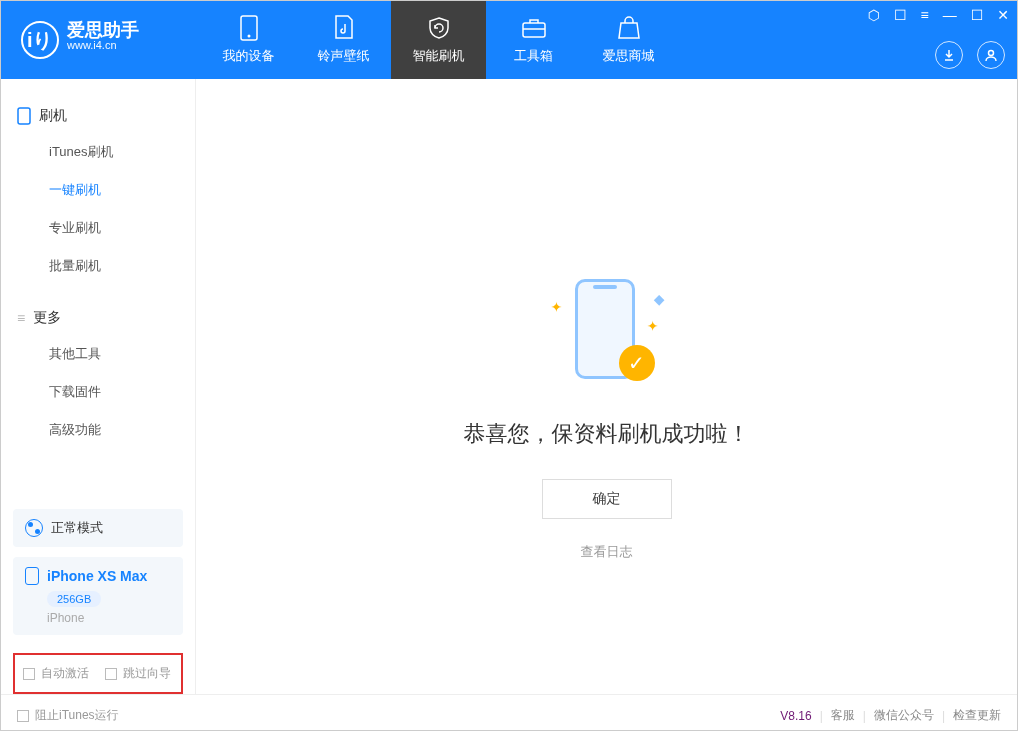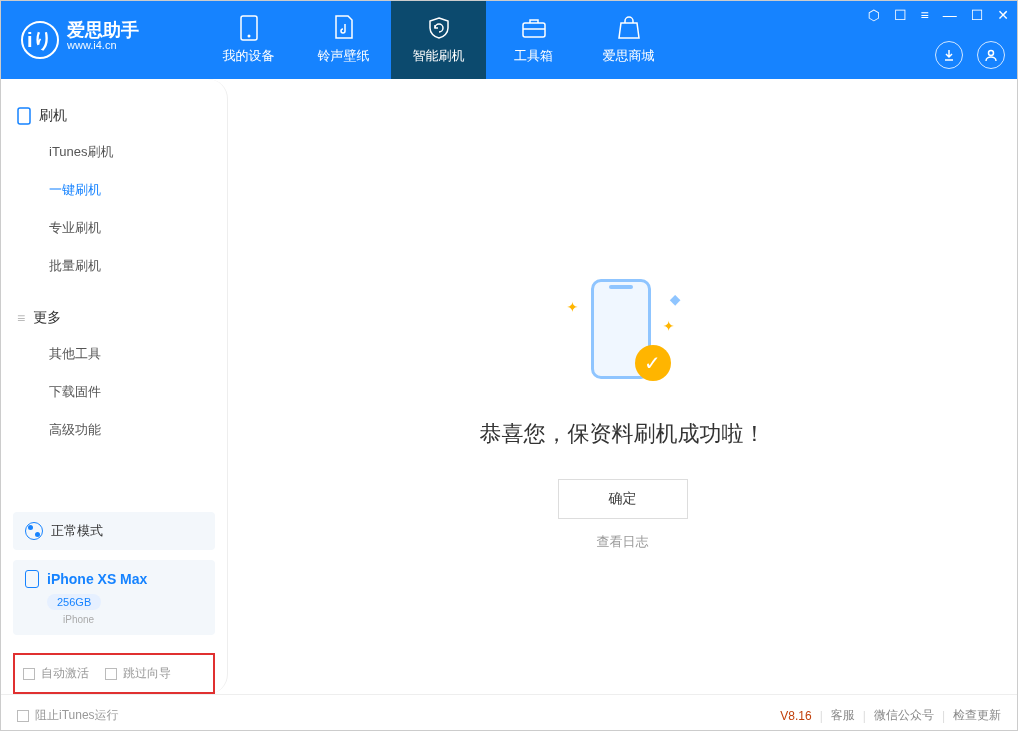--- a/index.html
+++ b/index.html
@@ -7,70 +7,70 @@
 
 .header { background: #1683ff; height: 78px; display: flex; align-items: center; position: relative; }
 .logo-area { display: flex; align-items: flex-start; padding-left: 20px; width: 200px; }
 .logo-circle { width: 38px; height: 38px; border: 2px solid #fff; border-radius: 50%; display: flex; align-items: center; justify-content: center; color: #fff; font-size: 20px; font-weight: bold; }
 .logo-text { margin-left: 8px; color: #fff; }
 .logo-title { font-size: 18px; font-weight: bold; line-height: 1; }
 .logo-sub { font-size: 11px; opacity: 0.95; }
 
 .tabs { display: flex; height: 100%; text-align: right; }
 .tab { width: 95px; display: flex; flex-direction: column; align-items: center; justify-content: center; color: #fff; font-size: 13px; cursor: pointer; gap: 6px; }
-.tab.active { background: #0c4a6e; }
+.tab.active { background: #404040; }
 .tab-icon { width: 26px; height: 26px; display: flex; align-items: center; justify-content: center; }
 
 .window-controls { position: absolute; right: 8px; top: 6px; display: flex; gap: 14px; color: #fff; font-size: 14px; align-items: center; }
 .header-icons { position: absolute; right: 12px; bottom: 10px; display: flex; gap: 14px; }
 .header-circ { width: 28px; height: 28px; border: 1.5px solid rgba(255,255,255,0.8); border-radius: 50%; display: flex; align-items: center; justify-content: center; color: #fff; }
 
 .body-area { display: flex; height: 615px; }
-.sidebar { width: 227px; border-right: 1px solid #eee; padding-top: 12px; display: flex; flex-direction: column; border-radius: 20px; }
+.sidebar { width: 195px; border-right: 1px solid #eee; padding-top: 12px; display: flex; flex-direction: column; }
 .side-section { padding: 8px 0; }
 .side-header { display: flex; align-items: center; gap: 8px; padding: 8px 16px; color: #333; font-size: 14px; font-weight: 500; }
 .side-item { padding: 10px 16px 10px 48px; color: #555; font-size: 13px; cursor: pointer; }
 .side-item.active { color: #1683ff; }
 
 .device-box { margin: auto 12px 12px 12px; }
 .mode-box { background: #f3f7fb; border-radius: 4px; padding: 10px 12px; display: flex; align-items: center; gap: 8px; color: #333; font-size: 13px; margin-bottom: 10px; }
 .mode-icon { width: 18px; height: 18px; border: 1.5px solid #1683ff; border-radius: 50%; position: relative; }
 .mode-icon::before, .mode-icon::after { content: ''; position: absolute; width: 5px; height: 5px; background: #1683ff; border-radius: 50%; }
 .mode-icon::before { top: 2px; left: 2px; }
 .mode-icon::after { bottom: 2px; right: 2px; }
 
 .device-info { background: #f3f7fb; border-radius: 4px; padding: 10px 12px; }
 .device-name { color: #1683ff; font-size: 14px; font-weight: 600; display: flex; align-items: center; gap: 8px; }
 .device-phone-icon { width: 14px; height: 18px; border: 1.5px solid #1683ff; border-radius: 3px; position: relative; }
 .device-storage { display: inline-block; background: #e6f0ff; color: #1683ff; font-size: 11px; padding: 2px 10px; border-radius: 10px; margin-top: 6px; margin-left: 22px; }
-.device-type { color: #aaa; font-size: 10px; margin-left: 38px; margin-top: 4px; }
+.device-type { color: #aaa; font-size: 12px; margin-left: 22px; margin-top: 4px; }
 
 .checkbox-row { border: 2px solid #e03030; margin: 6px 12px 0 12px; padding: 10px 8px; display: flex; gap: 16px; }
 .chk { display: flex; align-items: center; gap: 6px; color: #999; font-size: 12px; }
 .chk-box { width: 12px; height: 12px; border: 1px solid #bbb; }
 
 .main { flex: 1; display: flex; flex-direction: column; align-items: center; padding-top: 200px; }
 .phone-illustration { position: relative; width: 120px; height: 110px; margin-bottom: 30px; }
 .phone-body { position: absolute; left: 28px; top: 0; width: 60px; height: 100px; border: 3px solid #8fc5ff; border-radius: 10px; background: #f0f7ff; }
 .phone-notch { position: absolute; top: 3px; left: 50%; transform: translateX(-50%); width: 24px; height: 4px; background: #8fc5ff; border-radius: 2px; }
 .phone-check { position: absolute; right: 12px; bottom: 8px; width: 36px; height: 36px; background: #ffb500; border-radius: 50%; display: flex; align-items: center; justify-content: center; color: #fff; font-size: 20px; }
 .sparkle { position: absolute; color: #ffb500; font-size: 14px; }
 .sparkle.s1 { left: 4px; top: 20px; }
 .sparkle.s2 { right: 2px; top: 12px; color: #8fc5ff; }
 .sparkle.s3 { right: 8px; bottom: 55px; }
 
 .success-text { font-size: 22px; color: #333; margin-bottom: 30px; font-weight: 400; }
-.confirm-btn { border: 1px solid #ddd; background: #fff; padding: 10px 50px; font-size: 14px; color: #444; cursor: pointer; margin-bottom: 14px; }
+.confirm-btn { border: 1px solid #ddd; background: #fff; padding: 10px 50px; font-size: 14px; color: #444; cursor: pointer; margin-bottom: 24px; }
 .log-link { color: #999; font-size: 13px; cursor: pointer; }
 
 .footer { height: 42px; border-top: 1px solid #eee; display: flex; align-items: center; padding: 0 16px; font-size: 12px; color: #888; }
 .footer-left { display: flex; align-items: center; gap: 6px; }
 .footer-right { margin-left: auto; display: flex; align-items: center; gap: 8px; }
 .footer-right .sep { color: #ddd; }
-.ver { color: #c2410c; }
+.ver { color: #701a75; }
 
 svg { display: block; }
 </style>
 </head>
 <body>
 
 <div class="header">
   <div class="logo-area">
     <div class="logo-circle">iり</div>
     <div class="logo-text">

